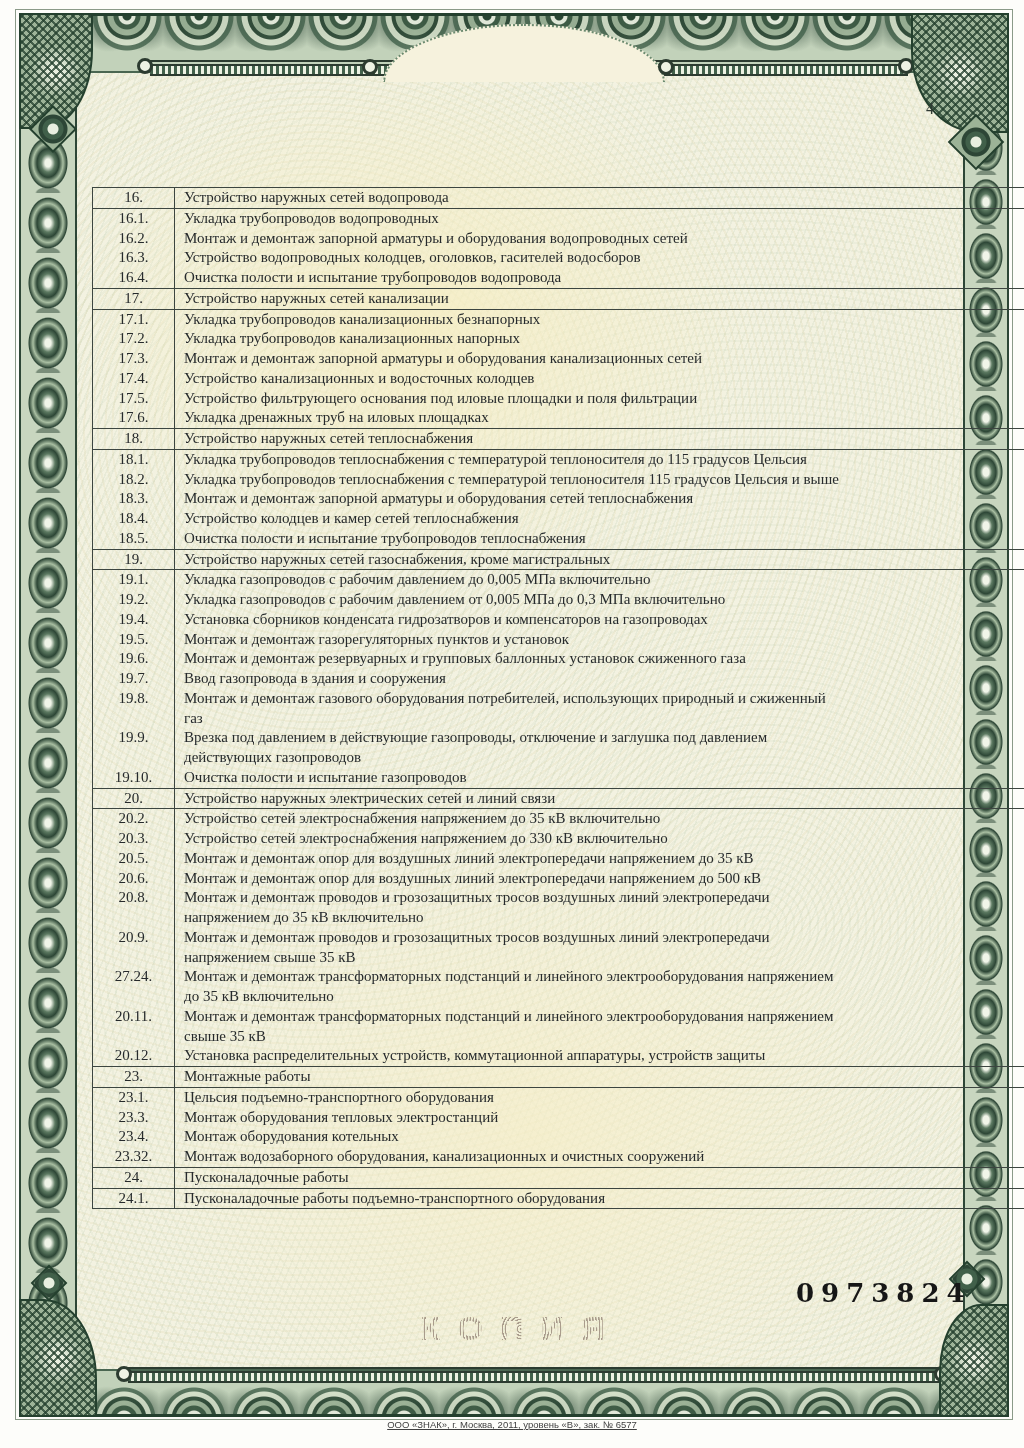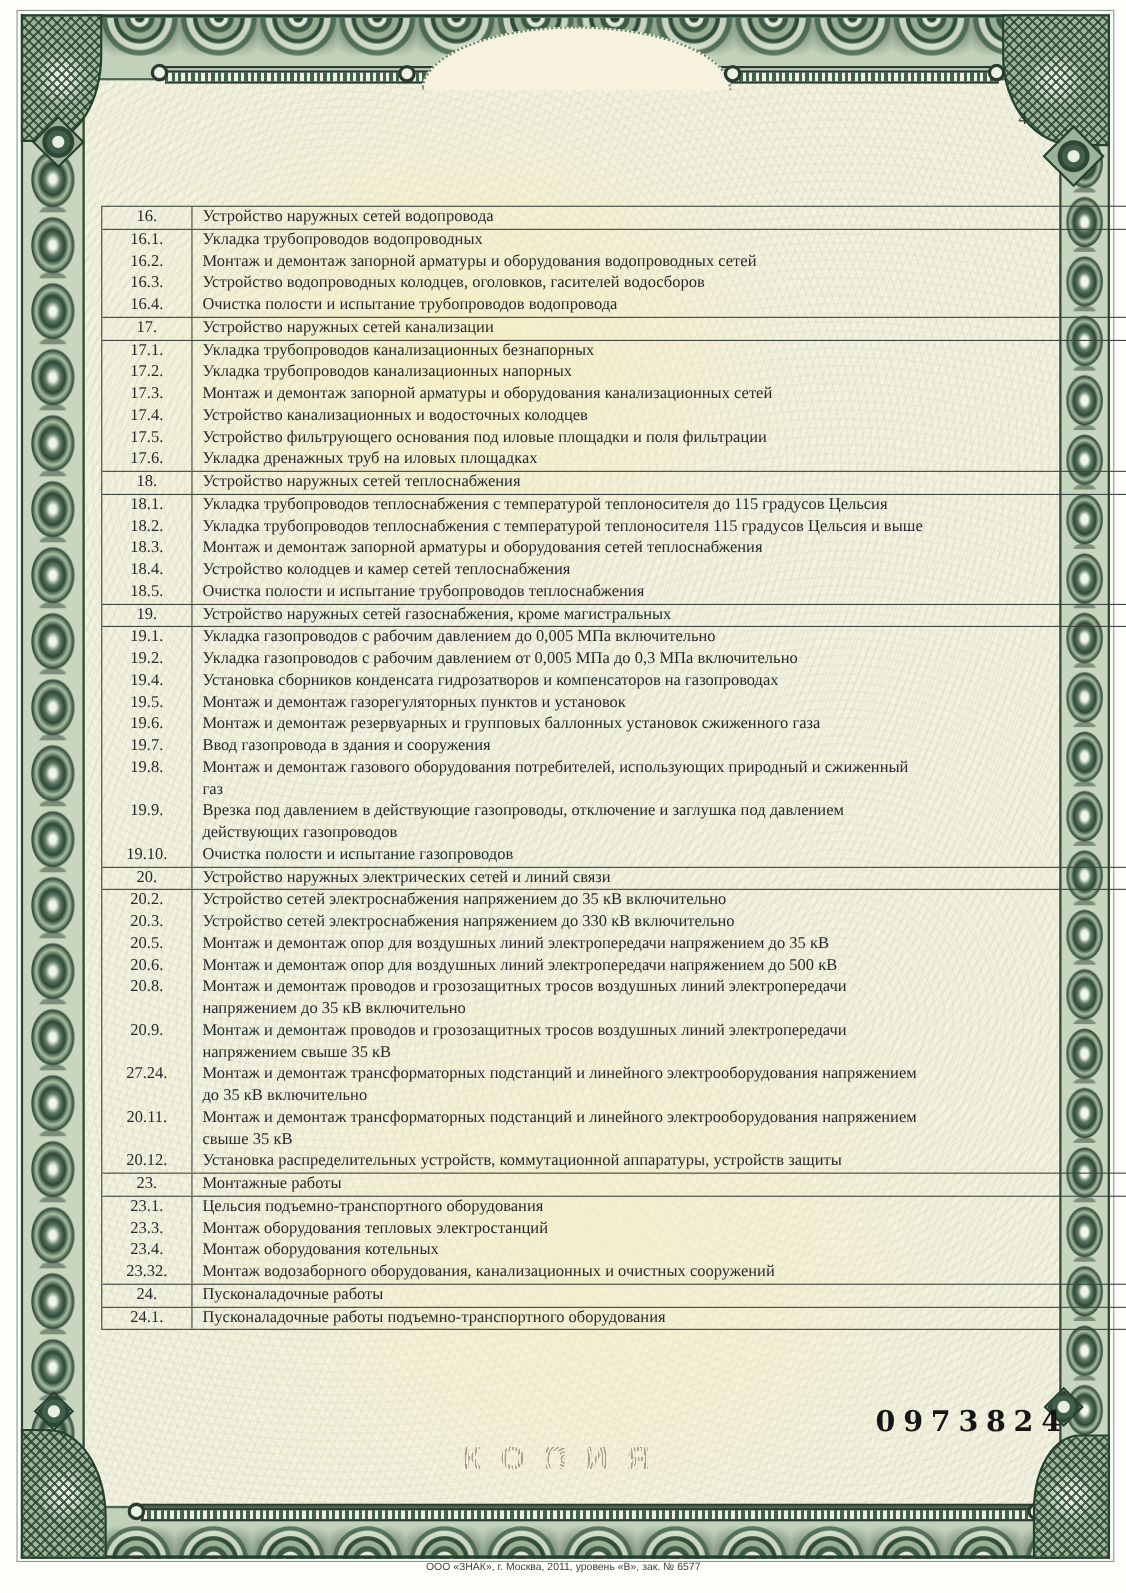--- a/index.html
+++ b/index.html
@@ -95,26 +95,26 @@
   .tnum { flex:0 0 82px; width:82px; border-right:1.3px solid #3c4540; text-align:center; }
   .ttext { flex:1; padding-left:9px; padding-right:8px; white-space:pre-line; }
 
   
   .page-num { position:absolute; z-index:10; left:916px; top:100px; width:28px;
     text-align:center; font-size:16px; color:#2f3a33; }
   .serial { position:absolute; z-index:10; left:796px; top:1278px;
     font-family:"DejaVu Serif", serif; font-weight:bold; font-size:26px;
     letter-spacing:7px; color:#161616; }
   .watermark { position:absolute; z-index:9; left:420px; top:1310px;
-    font-family:"Liberation Sans", sans-serif; font-weight:bold; font-size:29px;
+    font-family:"Liberation Sans", sans-serif; font-weight:bold; font-size:33px;
     letter-spacing:17px; color:rgba(171,158,143,.75);
     background:repeating-radial-gradient(circle, #a99c8c 0 1px, rgba(255,255,255,0) 1.6px 3px);
     -webkit-background-clip:text; background-clip:text; -webkit-text-fill-color:transparent; }
   .imprint { position:absolute; z-index:10; left:0; top:1419px; width:1024px;
-    text-align:center; font-family:"Liberation Sans", sans-serif; font-size:9.5px; color:#3f3f3f; }
+    text-align:center; font-family:"Liberation Sans", sans-serif; font-size:9.5px; color:#3f3f3f;text-decoration:underline; }
 </style>
 </head>
 <body>
 
 <div class="page">
 
   <div class="paper"></div>
 
   <div class="band band-top"></div>
   <div class="band band-bottom"></div>

